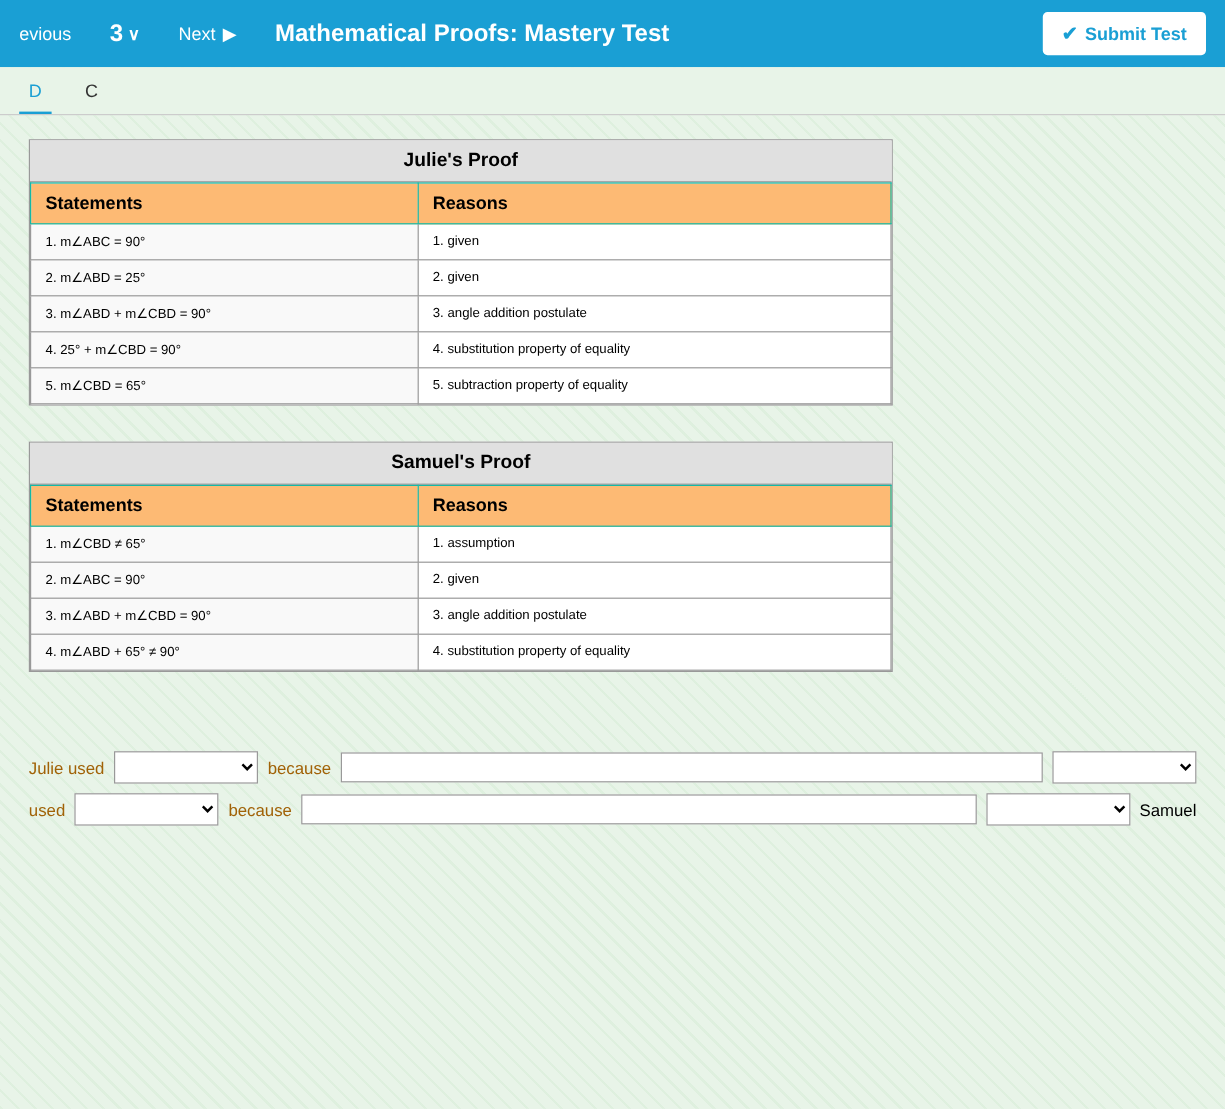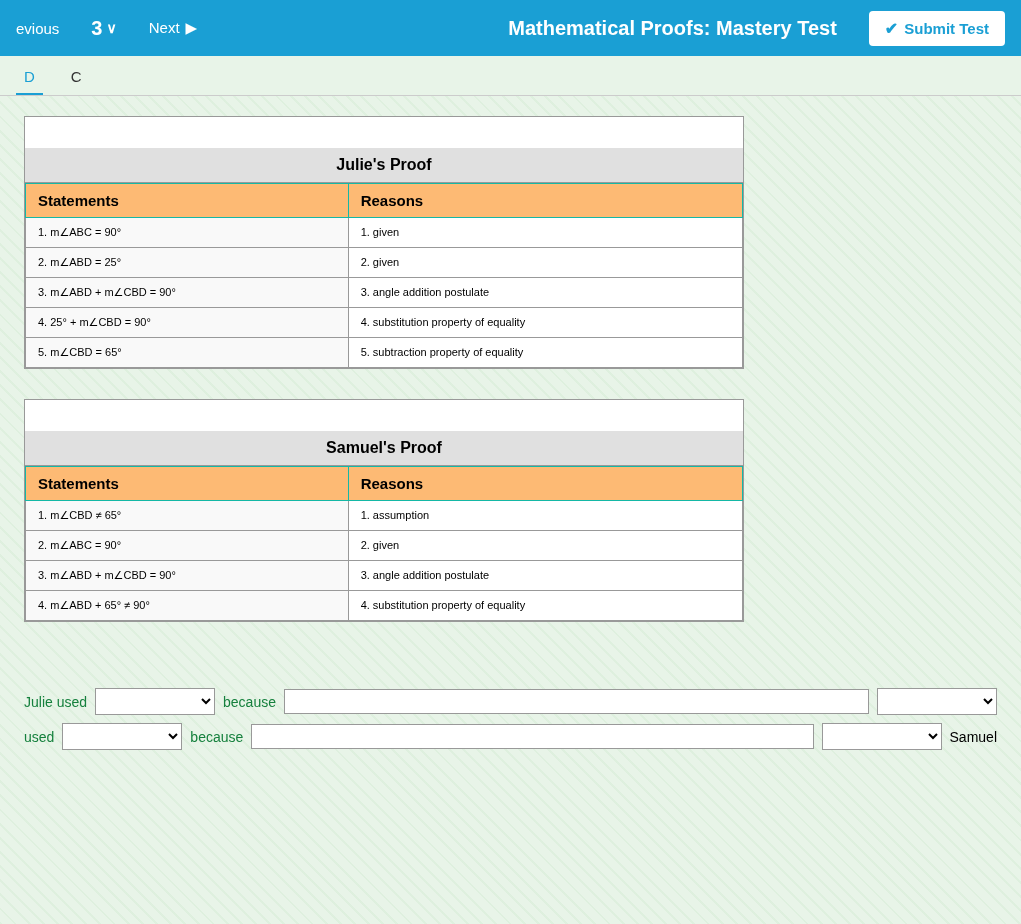--- a/index.html
+++ b/index.html
@@ -48,27 +48,28 @@
     }
 
     .top-bar .chevron-down {
       font-size: 14px;
     }
 
     .top-bar .next-btn {
       color: white;
       font-size: 15px;
       display: flex;
+      align-items: center;
       gap: 6px;
       cursor: pointer;
     }
 
     .top-bar .title {
       flex: 1;
-      text-align: right;
+      text-align: left;
       color: white;
       font-size: 20px;
       font-weight: bold;
     }
 
     .top-bar .submit-btn {
       background: white;
       color: #1a9fd4;
       border: none;
       padding: 8px 16px;
@@ -122,21 +123,20 @@
       width: 720px;
     }
 
     .proof-title-row {
       background: #e0e0e0;
       text-align: center;
       padding: 8px;
       font-weight: bold;
       font-size: 16px;
       border-bottom: 1px solid #999;
-      margin-top: 31px;
     }
 
     .proof-table {
       width: 100%;
       border-collapse: collapse;
     }
 
     .proof-table th {
       background: #fdba74;
       border: 1px solid #14b8a6;
@@ -173,21 +173,21 @@
     .bottom-row {
       display: flex;
       align-items: center;
       gap: 8px;
       font-size: 14px;
       flex-wrap: wrap;
     }
 
     .bottom-row label {
       font-size: 14px;
-      color: #15803d;
+      color: #a16207;
     }
 
     .dropdown-select {
       border: 1px solid #999;
       background: white;
       padding: 4px 8px;
       font-size: 13px;
       min-width: 120px;
       cursor: pointer;
     }

